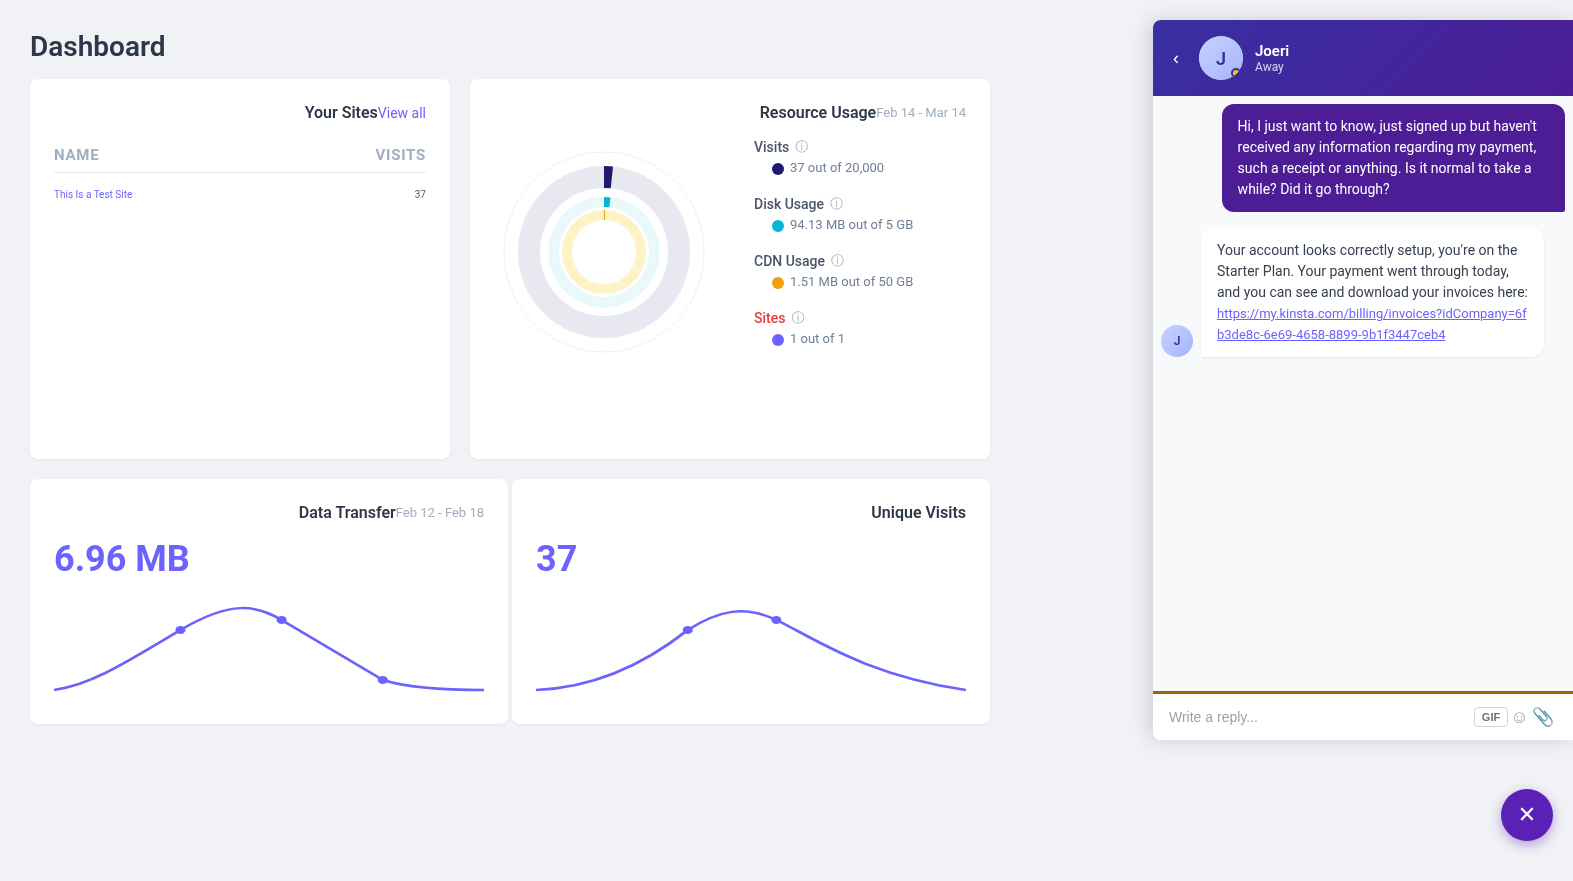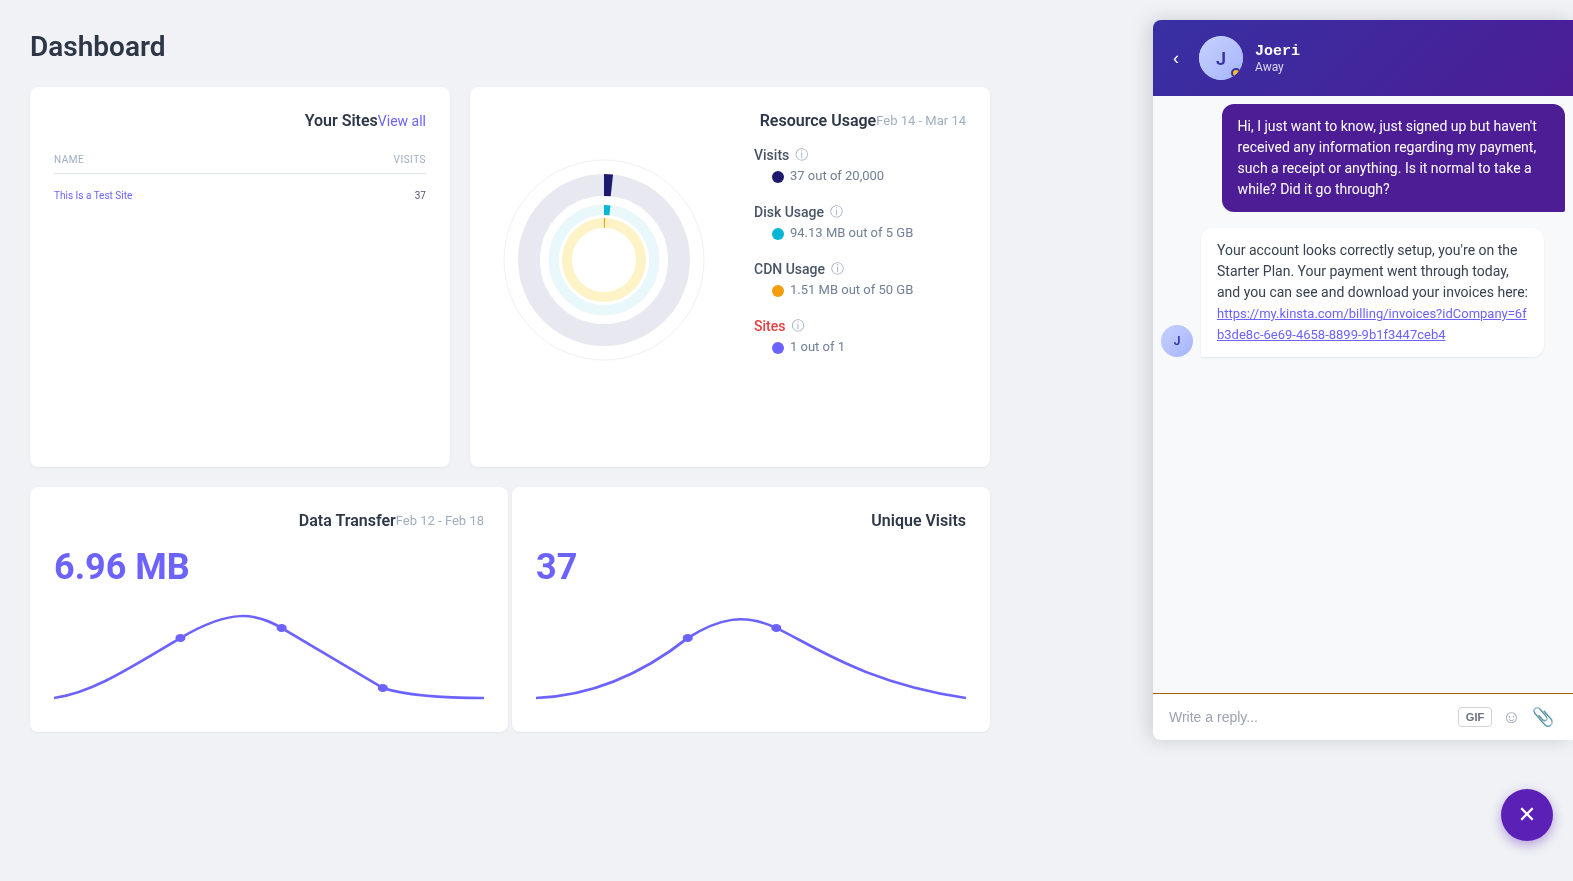--- a/index.html
+++ b/index.html
@@ -13,21 +13,21 @@
 
     .page-content {
       padding: 30px 30px 20px 30px;
       max-width: 1020px;
     }
 
     .page-title {
       font-size: 28px;
       font-weight: 600;
       color: #2d3748;
-      margin-bottom: 24px;
+      margin-bottom: 16px;
     }
 
     
     .top-row {
       display: grid;
       grid-template-columns: 420px 1fr;
       gap: 20px;
       margin-bottom: 20px;
     }
 
@@ -74,22 +74,22 @@
     .sites-table {
       width: 100%;
       border-collapse: collapse;
     }
 
     .sites-table thead tr {
       border-bottom: 1px solid #e2e8f0;
     }
 
     .sites-table th {
-      font-size: 10px;
-      font-weight: 400;
+      font-size: 15px;
+      font-weight: 700;
       color: #a0aec0;
       text-transform: uppercase;
       letter-spacing: 0.05em;
       padding: 8px 0;
       text-align: left;
     }
 
     .sites-table th:last-child {
       text-align: right;
     }
@@ -258,21 +258,20 @@
       border-radius: 50%;
       position: absolute;
       bottom: 2px;
       right: 2px;
       border: 2px solid #3730a3;
     }
 
     .chat-user-info .name {
       font-weight: 600;
       font-size: 15px;
-      font-family: Liberation Mono, monospace;
     }
 
     .chat-user-info .status {
       font-size: 12px;
       opacity: 0.8;
     }
 
     .chat-messages {
       flex: 1;
       overflow-y: auto;
@@ -326,25 +325,24 @@
       color: #3730a3;
     }
 
     .message-link {
       color: #6c63ff;
       word-break: break-all;
       font-size: 13px;
     }
 
     .chat-input-area {
-      border-top: 1px solid #a16207;
+      border-top: 3px solid #a16207;
       padding: 12px 16px;
       display: flex;
       align-items: center;
-      gap: 8px;
       background: #fff;
     }
 
     .chat-input {
       flex: 1;
       border: none;
       outline: none;
       font-size: 14px;
       color: #374151;
       background: transparent;

